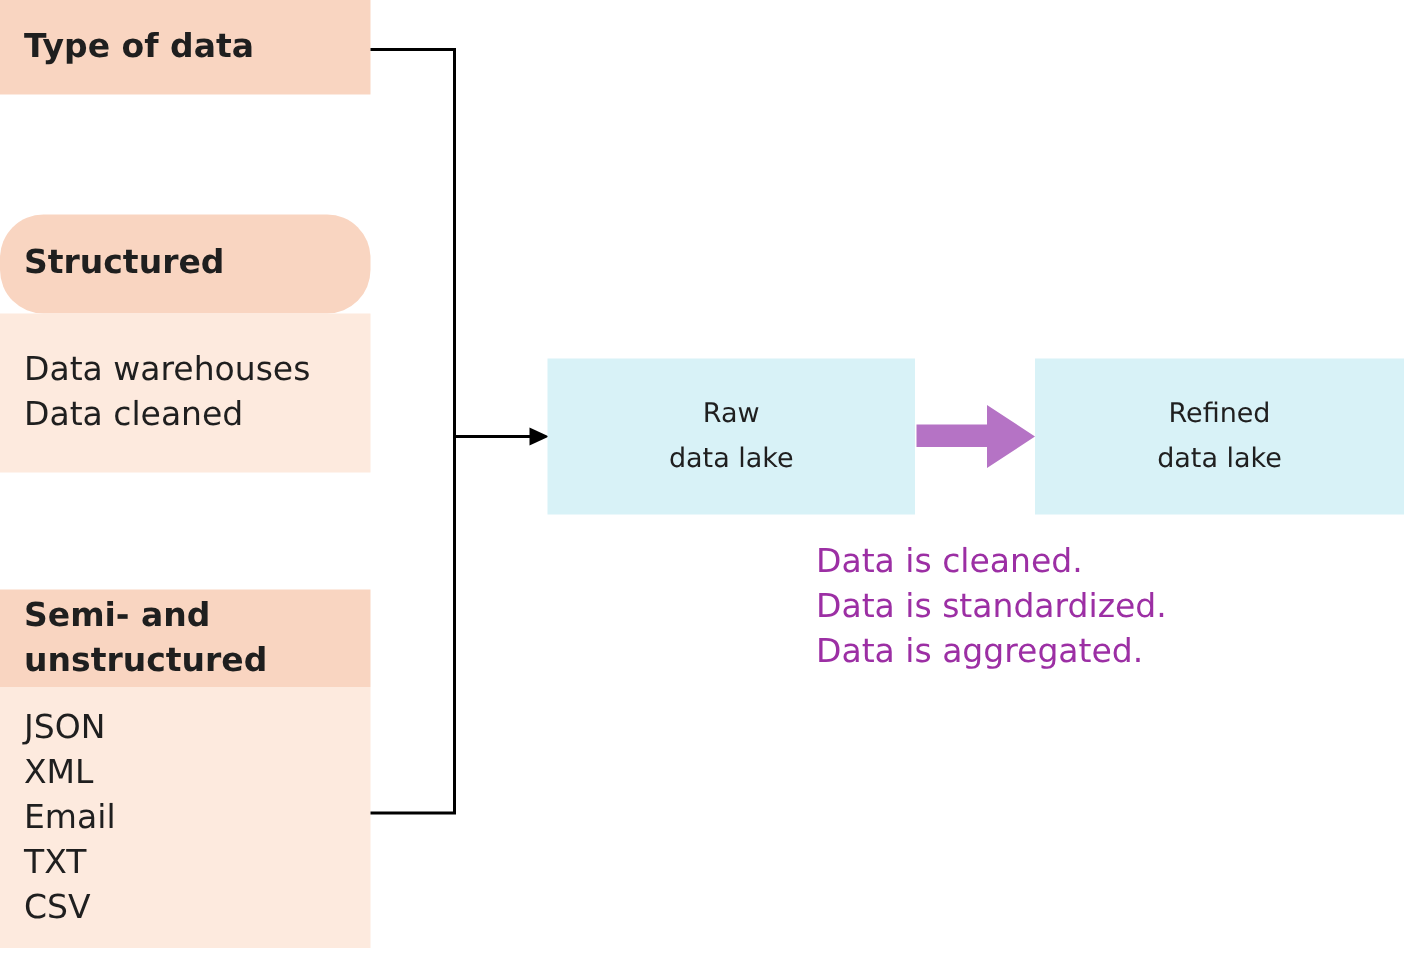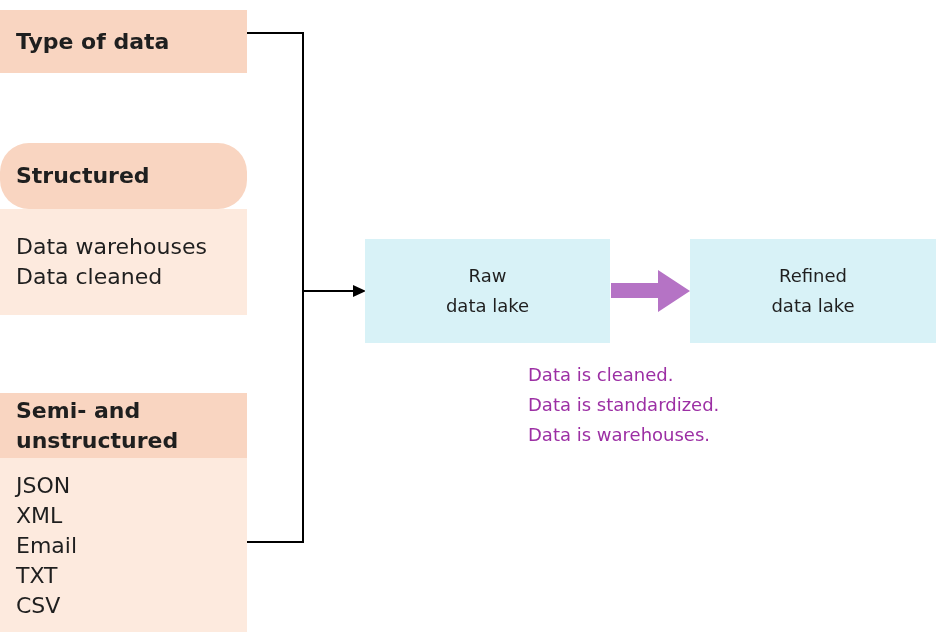--- a/index.html
+++ b/index.html
@@ -52,23 +52,23 @@
     justify-content: center;
     align-items: center;
     text-align: center;
     font-size: 18px;
     line-height: 30px;
   }
   #raw-lake { left: 365px; width: 245px; }
   #refined-lake { left: 690px; width: 246px; }
   .caption {
     position: absolute;
-    left: 528px;
+    left: 544px;
     top: 360px;
-    font-size: 18px;
+    font-size: 22px;
     line-height: 30px;
     color: var(--caption-purple, #9c2fa4);
   }
   svg.overlay {
     position: absolute;
     left: 0;
     top: 0;
     width: 936px;
     height: 638px;
     pointer-events: none;
@@ -79,21 +79,21 @@
     fill: none;
   }
   .connector-head { fill: var(--connector-black, #000000); }
   .flow-arrow { fill: var(--arrow-purple, #b573c5); }
 </style>
 </head>
 <body>
 
 <div class="canvas">
 
-  <div class="pbox peach-header" style="top:10px;height:63px;">
+  <div class="pbox peach-header" style="top:0;height:63px;">
     <span class="line">Type of data</span>
   </div>
 
   <div class="pbox peach-header" style="top:143px;height:66px;border-radius:29px;">
     <span class="line">Structured</span>
   </div>
 
   <div class="pbox peach-content" style="top:209px;height:106px;">
     <span class="line">Data warehouses</span>
     <span class="line">Data cleaned</span>
@@ -124,16 +124,16 @@
   </div>
 
   <div class="lake" id="refined-lake">
     <span class="line">Refined</span>
     <span class="line">data lake</span>
   </div>
 
   <div class="caption">
     <div>Data is cleaned.</div>
     <div>Data is standardized.</div>
-    <div>Data is warehouses.</div>
+    <div>Data is aggregated.</div>
   </div>
 
 </div>
 
 </body></html>

